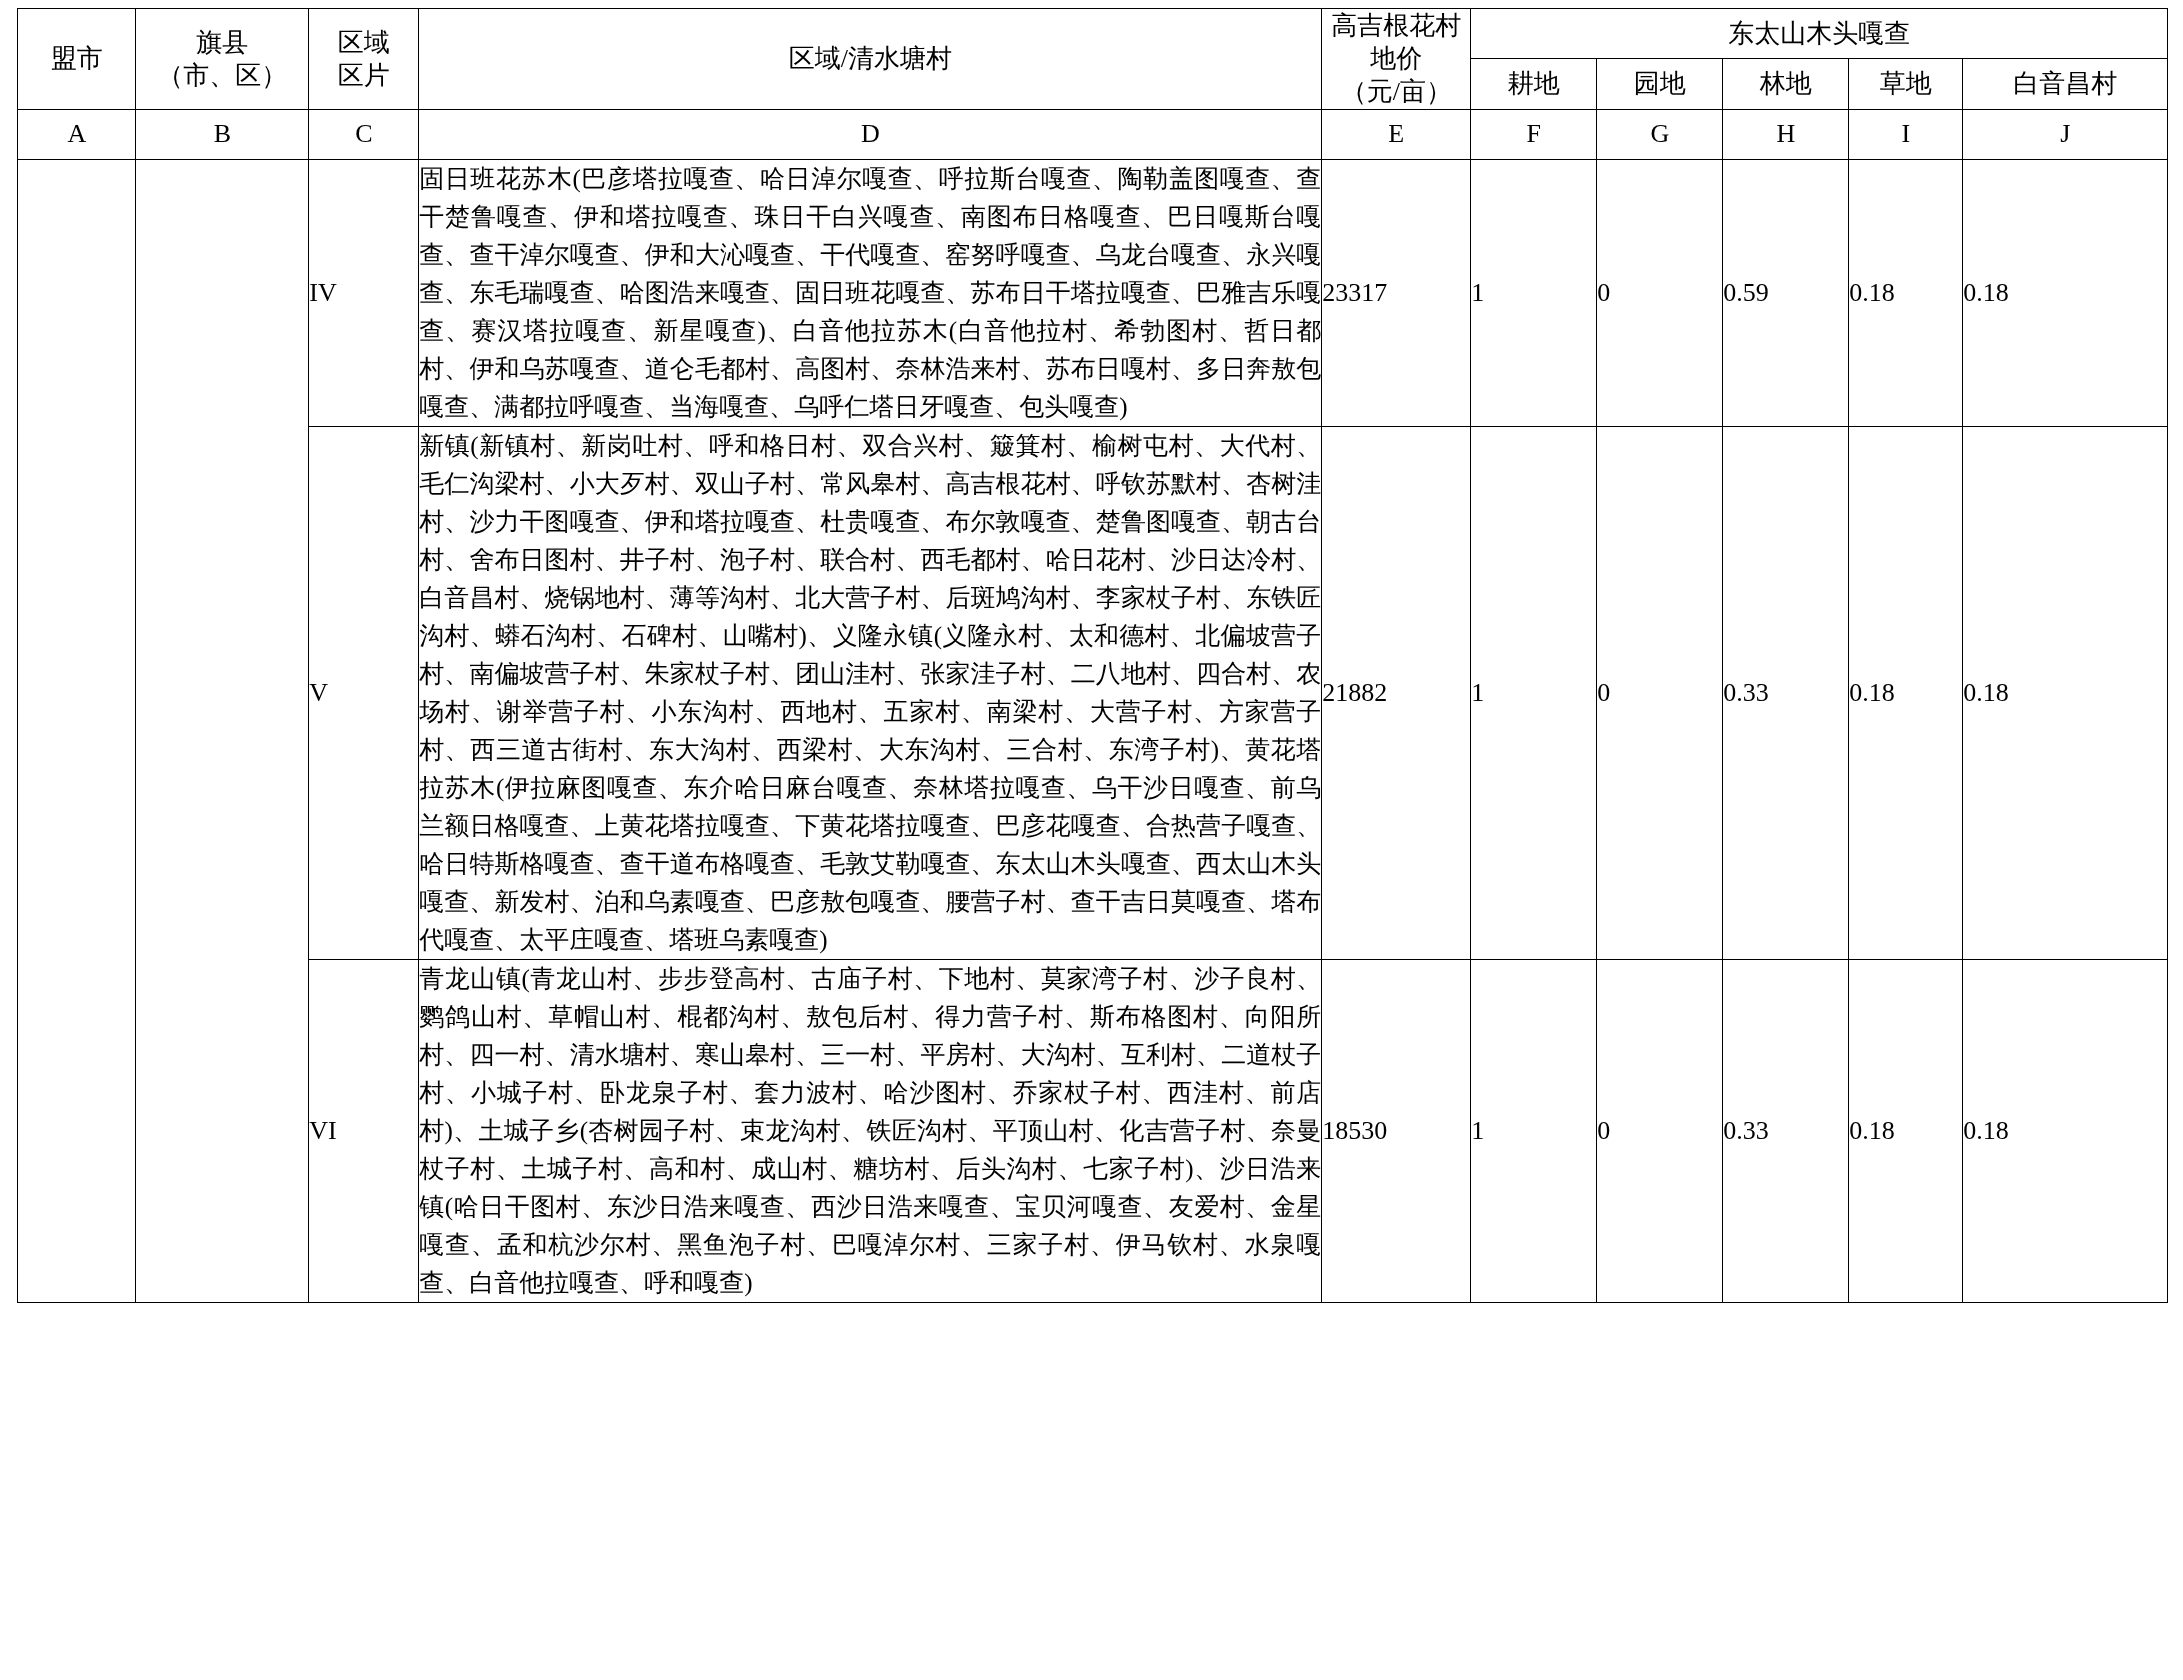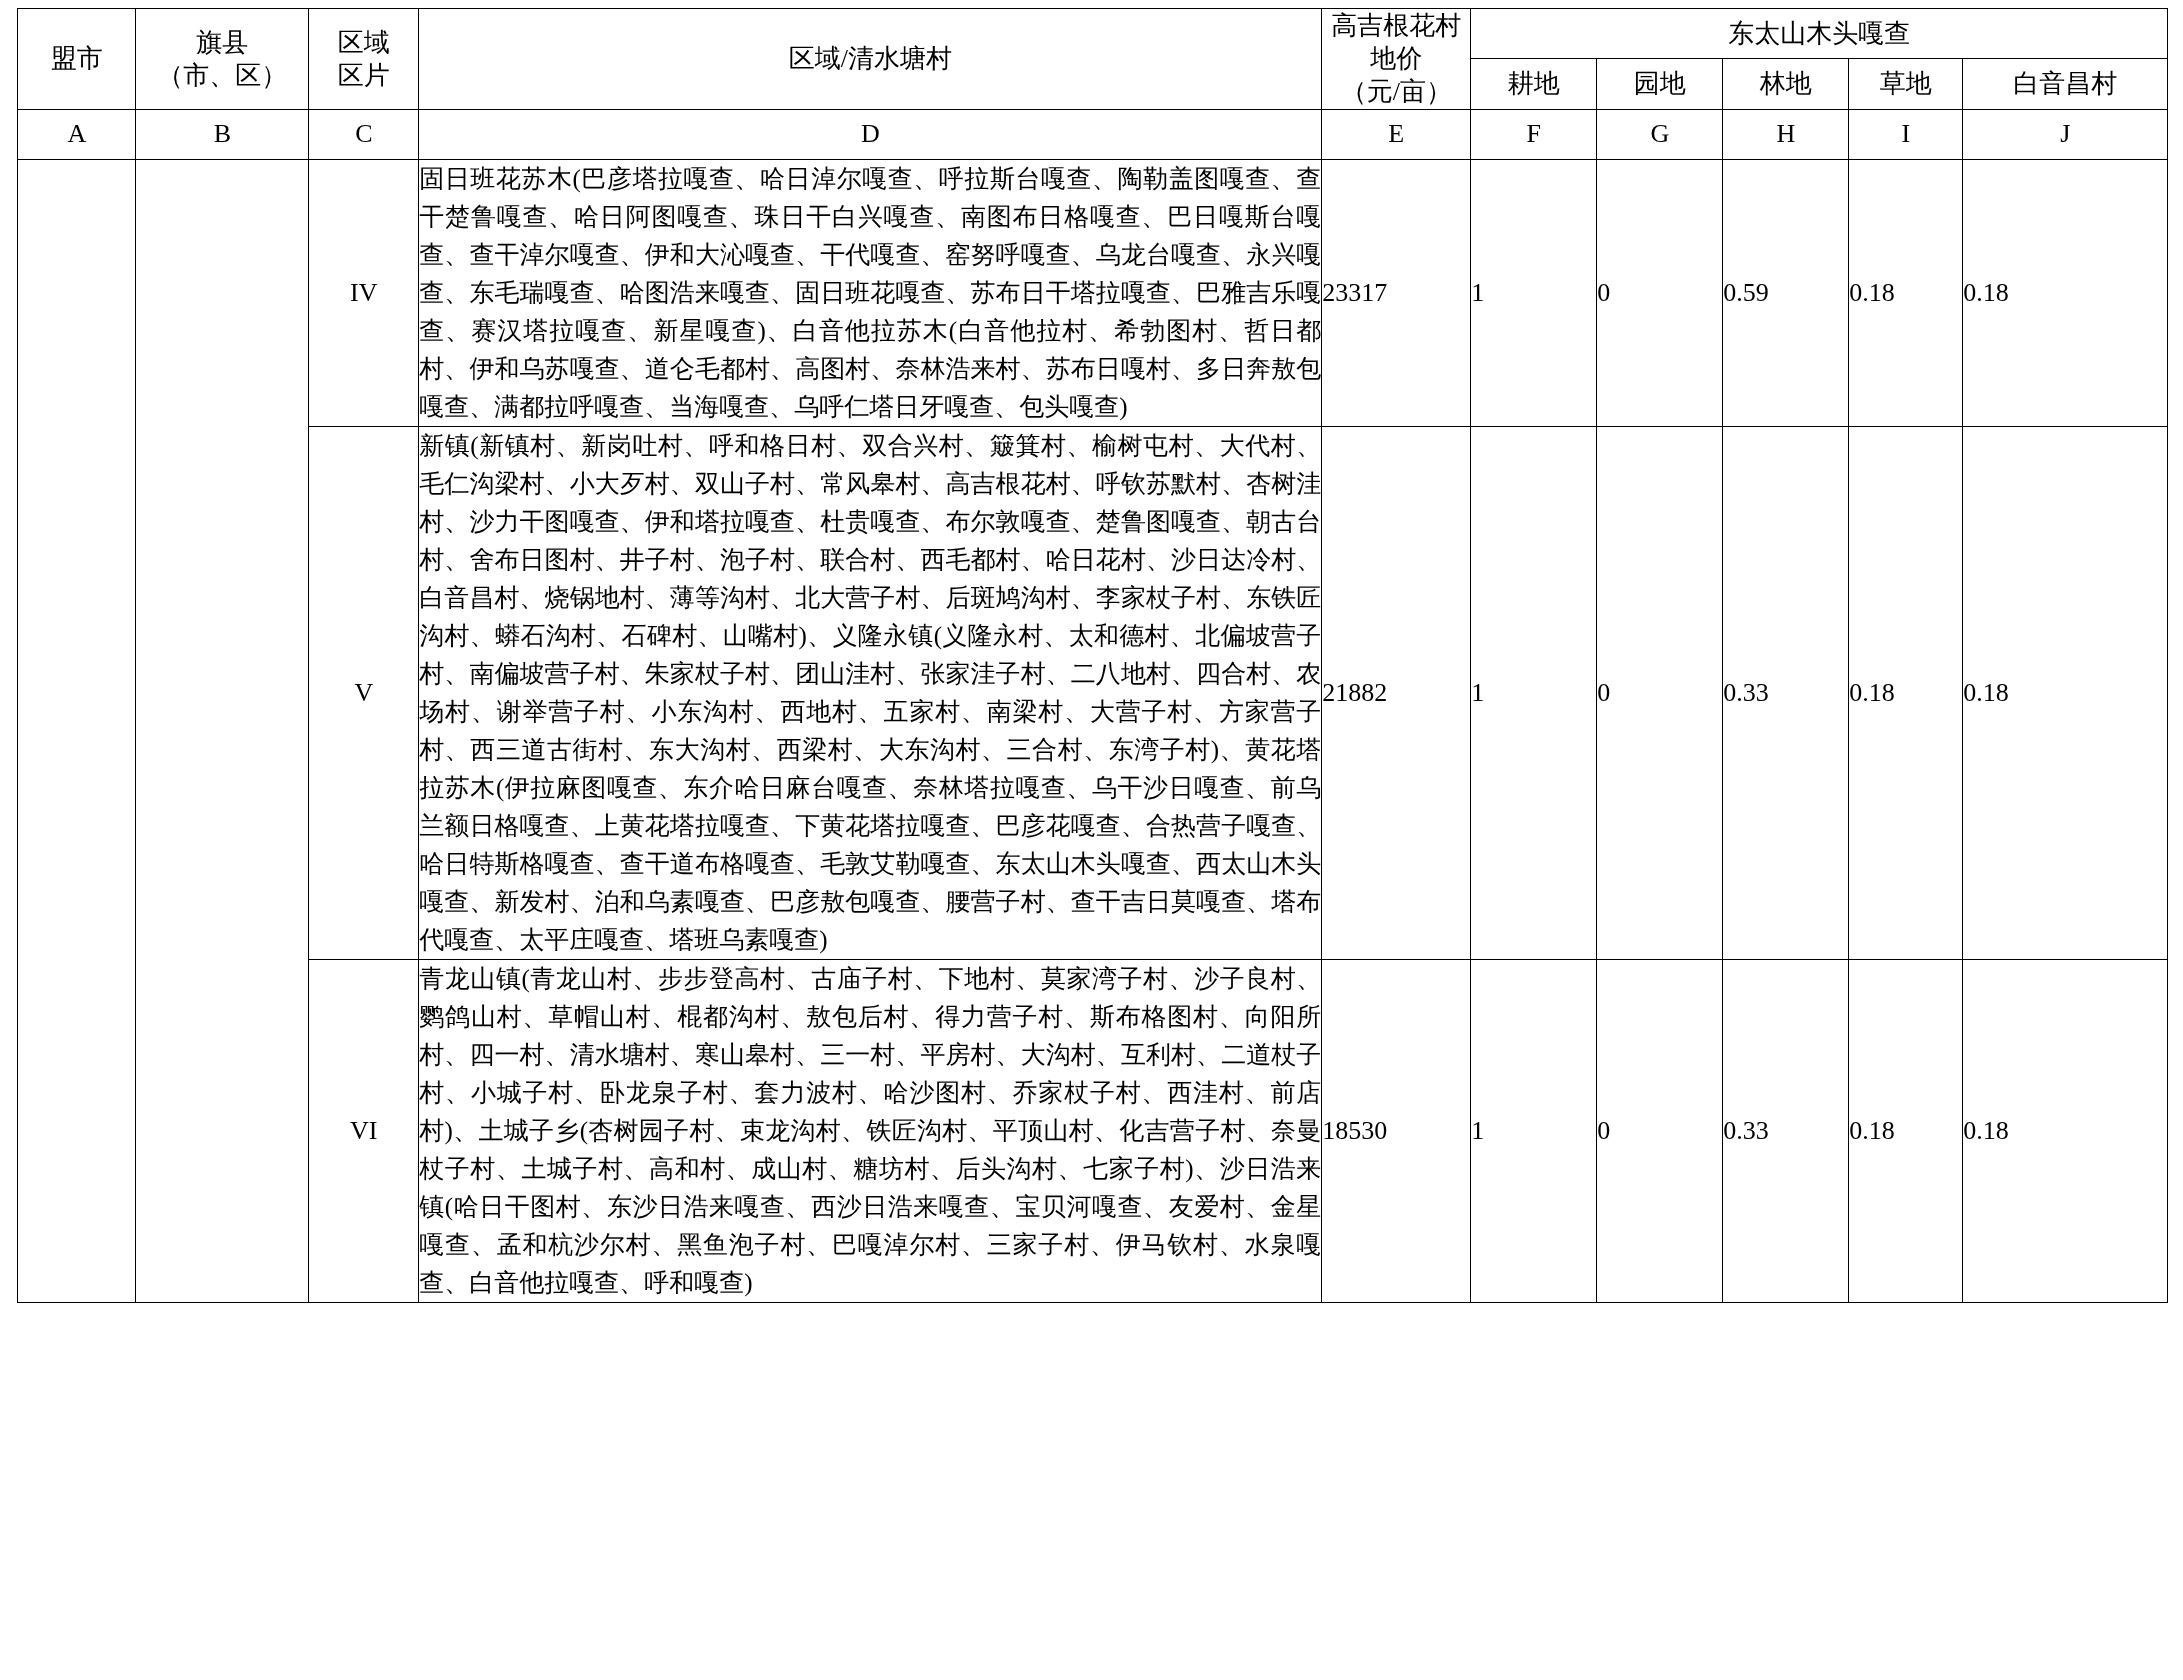--- a/index.html
+++ b/index.html
@@ -52,21 +52,21 @@
     vertical-align: top;
   }
   .ctr {
     text-align: center;
     font-size: 26px;
   }
   .num {
     font-size: 26px;
   }
   .roman {
-    text-align: center;
+    text-align: left;
     font-size: 26px;
   }
   
   col.c-a { width: 118px; }
   col.c-b { width: 173px; }
   col.c-c { width: 110px; }
   col.c-d { width: 903px; }
   col.c-e { width: 149px; }
   col.c-f { width: 126px; }
   col.c-g { width: 126px; }
@@ -134,21 +134,21 @@
         <td>H</td>
         <td>I</td>
         <td>J</td>
       </tr>
     </thead>
     <tbody>
       <tr>
         <td class="ctr" rowspan="3"></td>
         <td class="ctr" rowspan="3"></td>
         <td class="roman">IV</td>
-        <td class="desc-cell">固日班花苏木(巴彦塔拉嘎查、哈日淖尔嘎查、呼拉斯台嘎查、陶勒盖图嘎查、查干楚鲁嘎查、哈日阿图嘎查、珠日干白兴嘎查、南图布日格嘎查、巴日嘎斯台嘎查、查干淖尔嘎查、伊和大沁嘎查、干代嘎查、窑努呼嘎查、乌龙台嘎查、永兴嘎查、东毛瑞嘎查、哈图浩来嘎查、固日班花嘎查、苏布日干塔拉嘎查、巴雅吉乐嘎查、赛汉塔拉嘎查、新星嘎查)、白音他拉苏木(白音他拉村、希勃图村、哲日都村、伊和乌苏嘎查、道仑毛都村、高图村、奈林浩来村、苏布日嘎村、多日奔敖包嘎查、满都拉呼嘎查、当海嘎查、乌呼仁塔日牙嘎查、包头嘎查)</td>
+        <td class="desc-cell">固日班花苏木(巴彦塔拉嘎查、哈日淖尔嘎查、呼拉斯台嘎查、陶勒盖图嘎查、查干楚鲁嘎查、伊和塔拉嘎查、珠日干白兴嘎查、南图布日格嘎查、巴日嘎斯台嘎查、查干淖尔嘎查、伊和大沁嘎查、干代嘎查、窑努呼嘎查、乌龙台嘎查、永兴嘎查、东毛瑞嘎查、哈图浩来嘎查、固日班花嘎查、苏布日干塔拉嘎查、巴雅吉乐嘎查、赛汉塔拉嘎查、新星嘎查)、白音他拉苏木(白音他拉村、希勃图村、哲日都村、伊和乌苏嘎查、道仑毛都村、高图村、奈林浩来村、苏布日嘎村、多日奔敖包嘎查、满都拉呼嘎查、当海嘎查、乌呼仁塔日牙嘎查、包头嘎查)</td>
         <td class="num">23317</td>
         <td class="num">1</td>
         <td class="num">0</td>
         <td class="num">0.59</td>
         <td class="num">0.18</td>
         <td class="num">0.18</td>
       </tr>
       <tr>
         <td class="roman">V</td>
         <td class="desc-cell">新镇(新镇村、新岗吐村、呼和格日村、双合兴村、簸箕村、榆树屯村、大代村、毛仁沟梁村、小大歹村、双山子村、常风皋村、高吉根花村、呼钦苏默村、杏树洼村、沙力干图嘎查、伊和塔拉嘎查、杜贵嘎查、布尔敦嘎查、楚鲁图嘎查、朝古台村、舍布日图村、井子村、泡子村、联合村、西毛都村、哈日花村、沙日达冷村、白音昌村、烧锅地村、薄等沟村、北大营子村、后斑鸠沟村、李家杖子村、东铁匠沟村、蟒石沟村、石碑村、山嘴村)、义隆永镇(义隆永村、太和德村、北偏坡营子村、南偏坡营子村、朱家杖子村、团山洼村、张家洼子村、二八地村、四合村、农场村、谢举营子村、小东沟村、西地村、五家村、南梁村、大营子村、方家营子村、西三道古街村、东大沟村、西梁村、大东沟村、三合村、东湾子村)、黄花塔拉苏木(伊拉麻图嘎查、东介哈日麻台嘎查、奈林塔拉嘎查、乌干沙日嘎查、前乌兰额日格嘎查、上黄花塔拉嘎查、下黄花塔拉嘎查、巴彦花嘎查、合热营子嘎查、哈日特斯格嘎查、查干道布格嘎查、毛敦艾勒嘎查、东太山木头嘎查、西太山木头嘎查、新发村、泊和乌素嘎查、巴彦敖包嘎查、腰营子村、查干吉日莫嘎查、塔布代嘎查、太平庄嘎查、塔班乌素嘎查)</td>

